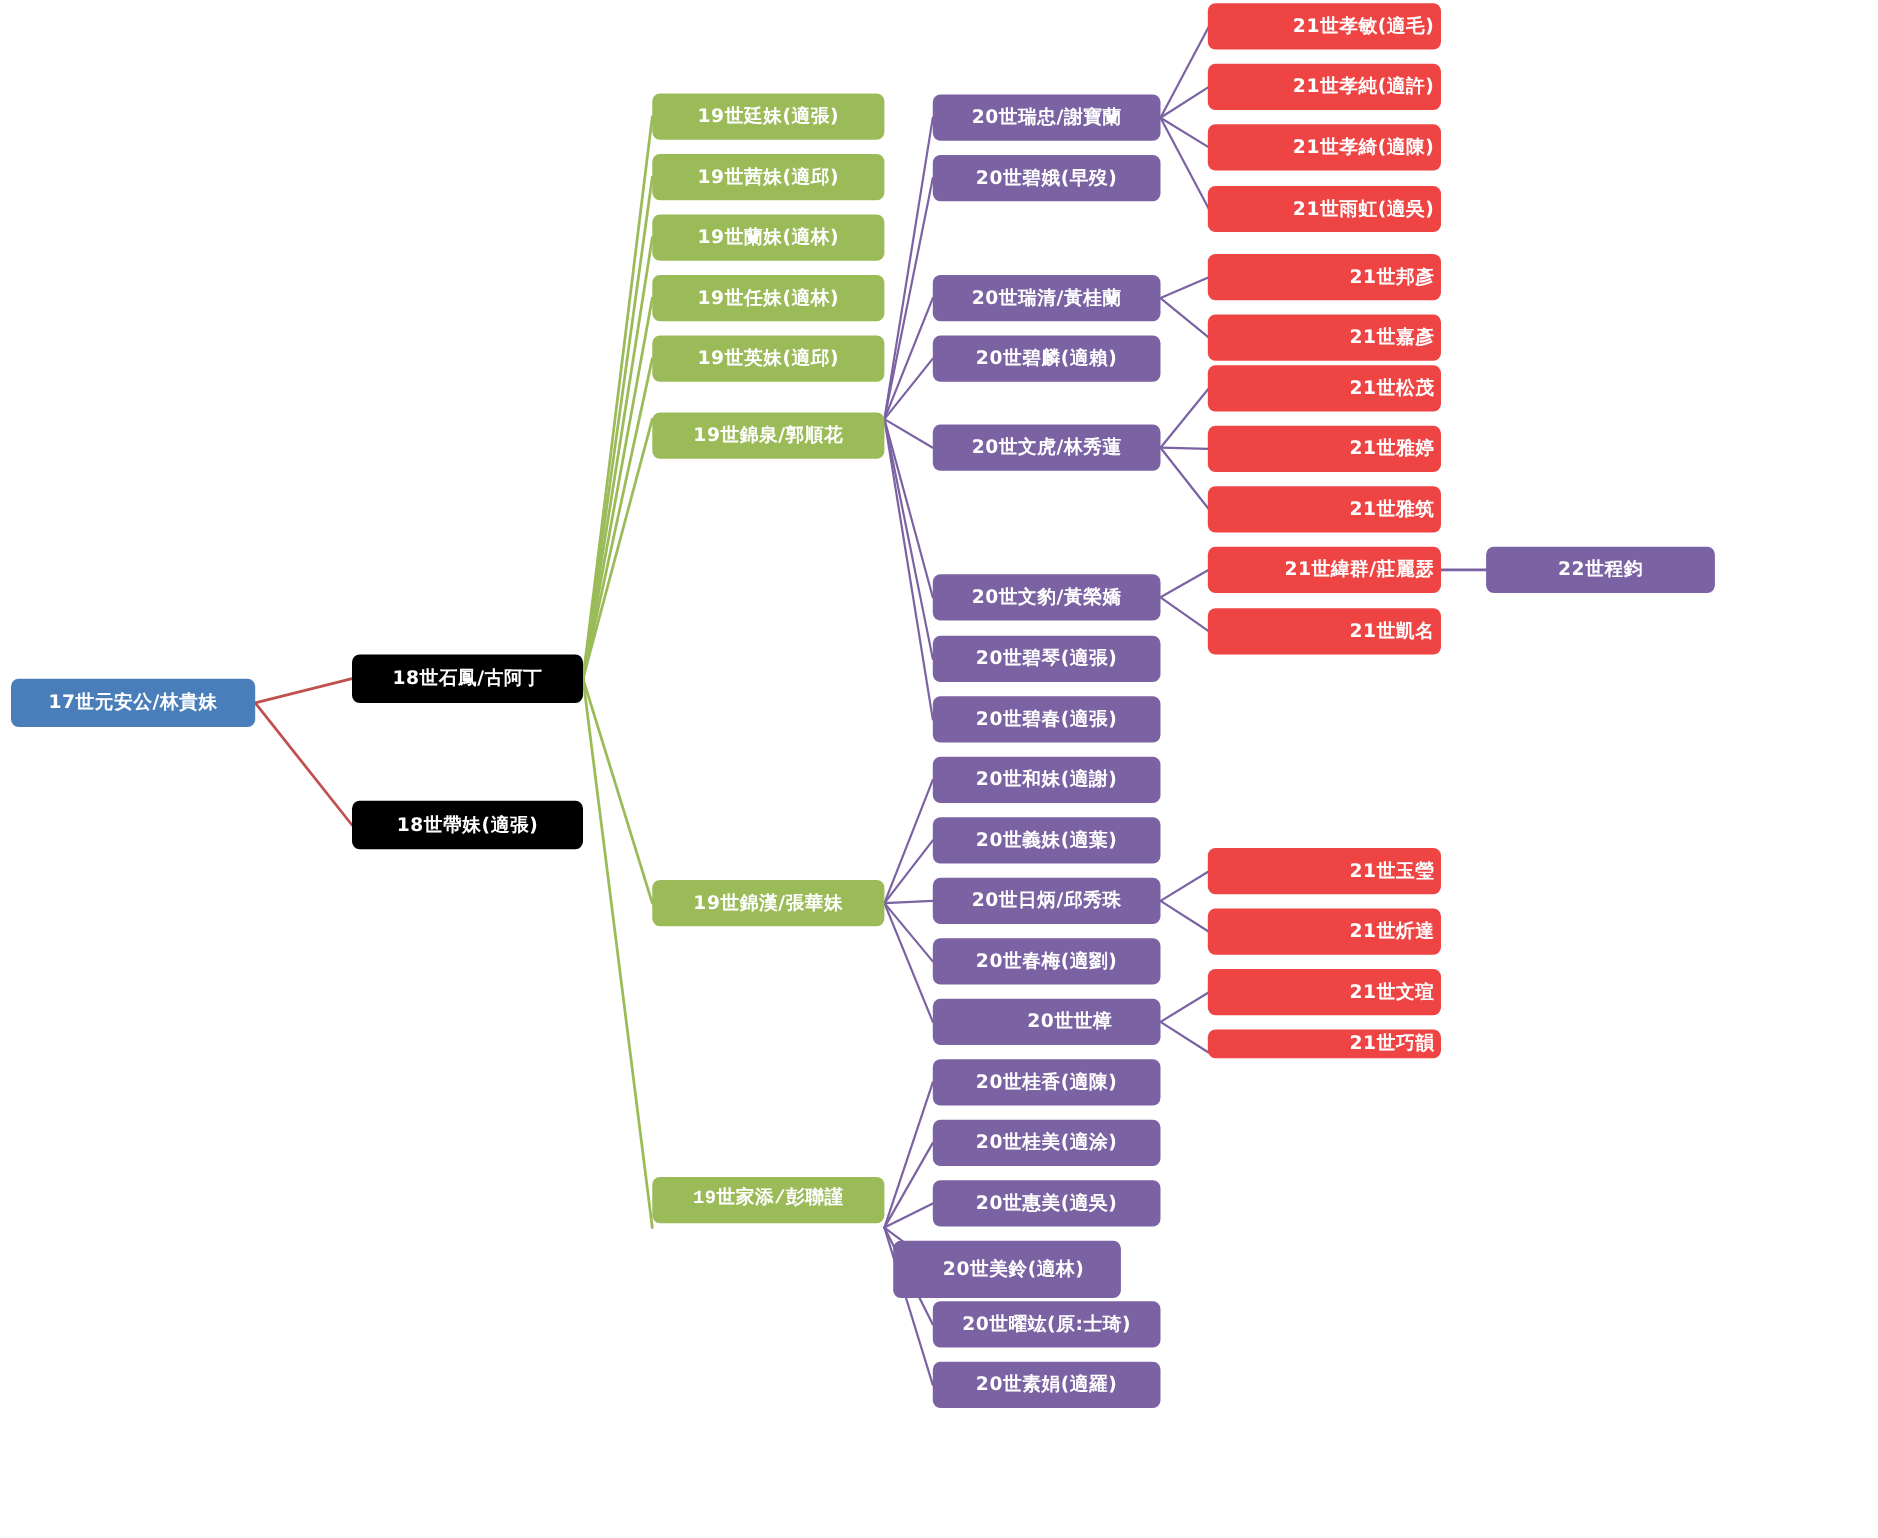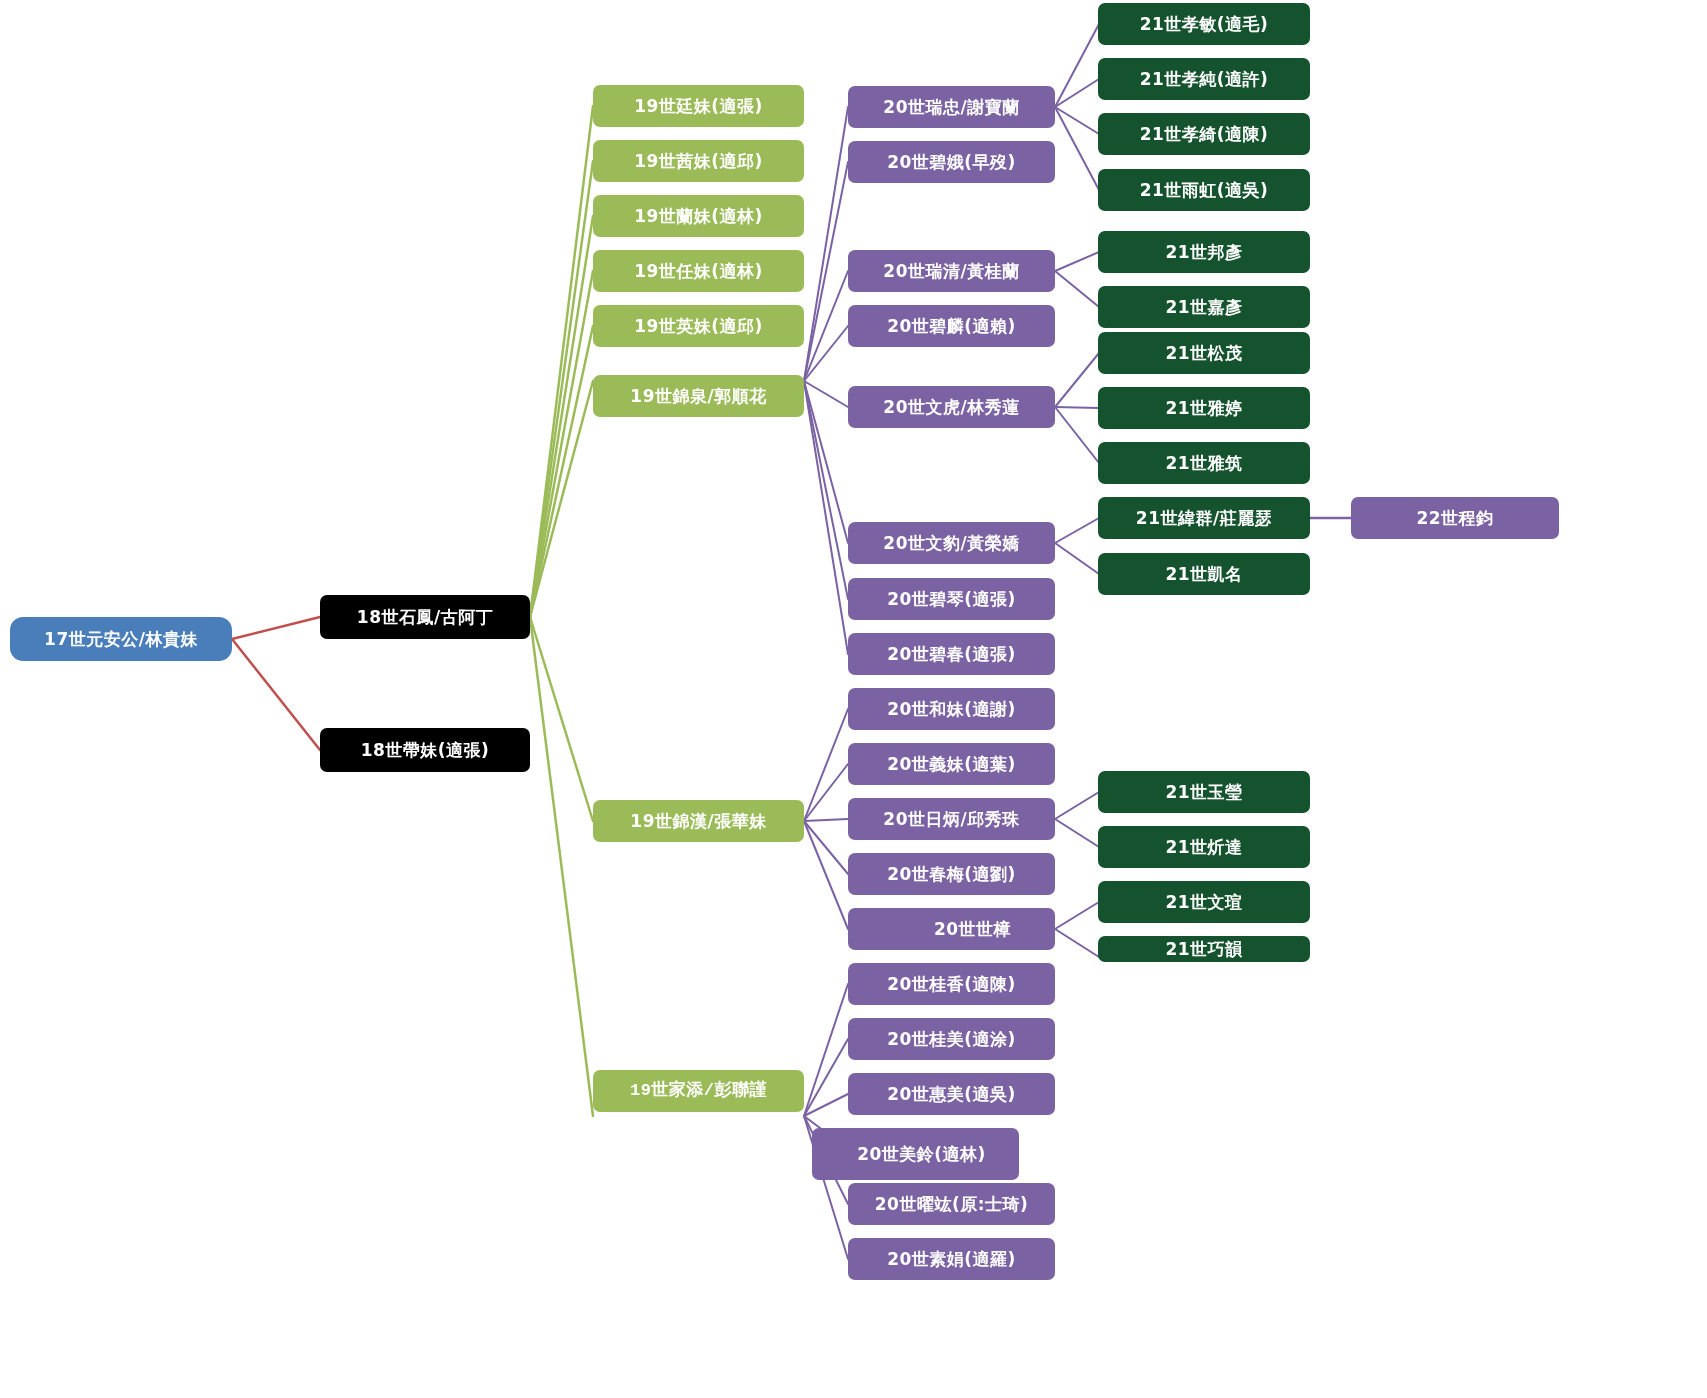--- a/index.html
+++ b/index.html
@@ -36,21 +36,21 @@
     letter-spacing: 0.5px;
     line-height: 1.1;
     padding: 0 6px;
     white-space: nowrap;
     z-index: 5;
   }
   .gen17 { background: #4a7ebb; font-size: 17px; }
   .gen18 { background: #000000; font-size: 17px; }
   .gen19 { background: #9bbb59; font-size: 17px; }
   .gen20 { background: #7b62a3; font-size: 17px; }
-  .gen21 { background: #14532d; font-size: 17px; }
+  .gen21 { background: #ef4444; font-size: 17px; justify-content: flex-end; }
   .gen22 { background: #7b62a3; font-size: 17px; }
 </style>
 </head>
 <body>
 
 <div id="canvas">
   <svg id="edges" viewBox="0 0 1707 1398">
       <line x1="232" y1="639" x2="320" y2="617" stroke="#c0504d" stroke-width="2.5" stroke-linecap="round"></line>
       <line x1="232" y1="639" x2="320" y2="750" stroke="#c0504d" stroke-width="2.5" stroke-linecap="round"></line>
       <line x1="530" y1="617" x2="593" y2="106" stroke="#9bbb59" stroke-width="2.5" stroke-linecap="round"></line>
@@ -90,21 +90,21 @@
       <line x1="1055" y1="407" x2="1099" y2="408" stroke="#7b62a3" stroke-width="2" stroke-linecap="round"></line>
       <line x1="1055" y1="407" x2="1099" y2="463" stroke="#7b62a3" stroke-width="2" stroke-linecap="round"></line>
       <line x1="1055" y1="543" x2="1099" y2="518" stroke="#7b62a3" stroke-width="2" stroke-linecap="round"></line>
       <line x1="1055" y1="543" x2="1099" y2="574" stroke="#7b62a3" stroke-width="2" stroke-linecap="round"></line>
       <line x1="1055" y1="819" x2="1099" y2="792" stroke="#7b62a3" stroke-width="2" stroke-linecap="round"></line>
       <line x1="1055" y1="819" x2="1099" y2="847" stroke="#7b62a3" stroke-width="2" stroke-linecap="round"></line>
       <line x1="1055" y1="929" x2="1099" y2="902" stroke="#7b62a3" stroke-width="2" stroke-linecap="round"></line>
       <line x1="1055" y1="929" x2="1099" y2="957" stroke="#7b62a3" stroke-width="2" stroke-linecap="round"></line>
       <line x1="1310" y1="518" x2="1351" y2="518" stroke="#7b62a3" stroke-width="2.5" stroke-linecap="round"></line>
     </svg>
-<div class="node gen17" style="left: 10px; top: 617px; width: 222px; height: 44px; border-radius: 13px;">
+<div class="node gen17" style="left: 10px; top: 617px; width: 222px; height: 44px;">
       <span>17世元安公/林貴妹</span>
     </div>
     <div class="node gen18" style="left: 320px; top: 595px; width: 210px; height: 44px;">
       <span>18世石鳳/古阿丁</span>
     </div>
     <div class="node gen18" style="left: 320px; top: 728px; width: 210px; height: 44px;">
       <span>18世帶妹(適張)</span>
     </div>
     <div class="node gen19" style="left: 593px; top: 85px; width: 211px; height: 42px;">
       <span>19世廷妹(適張)</span>

